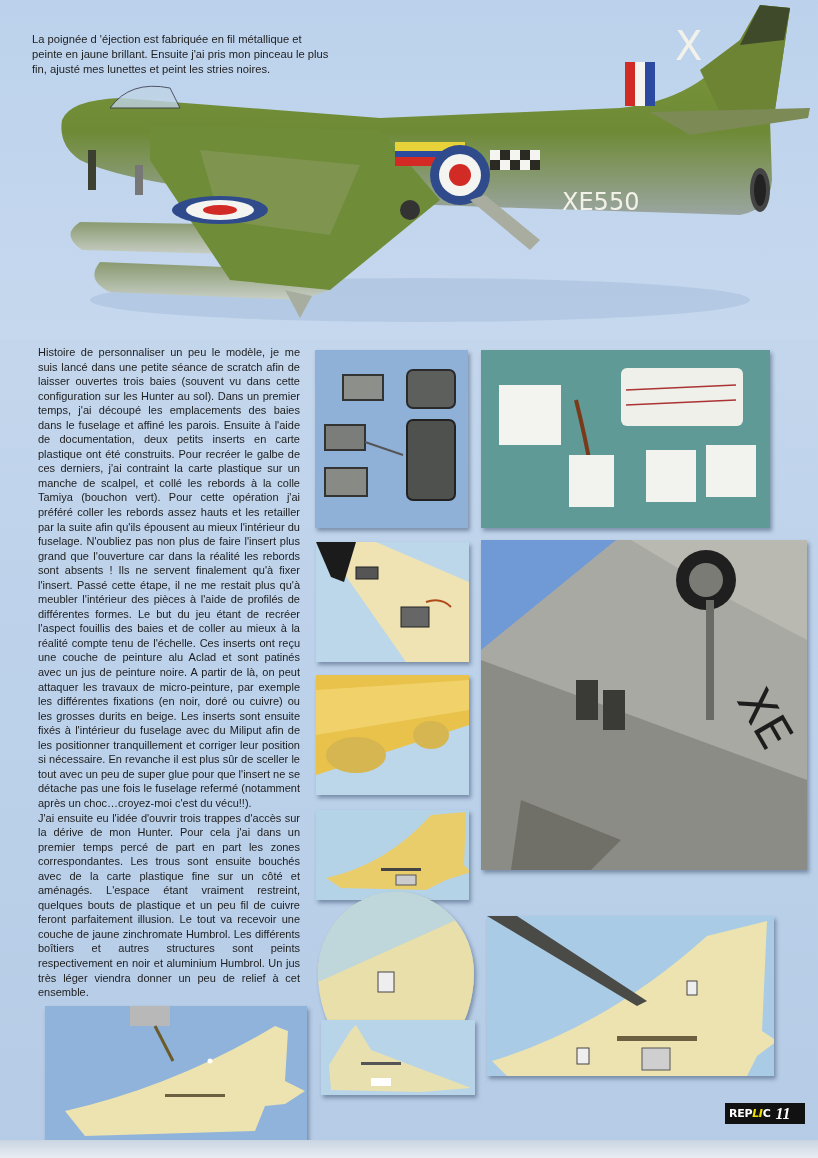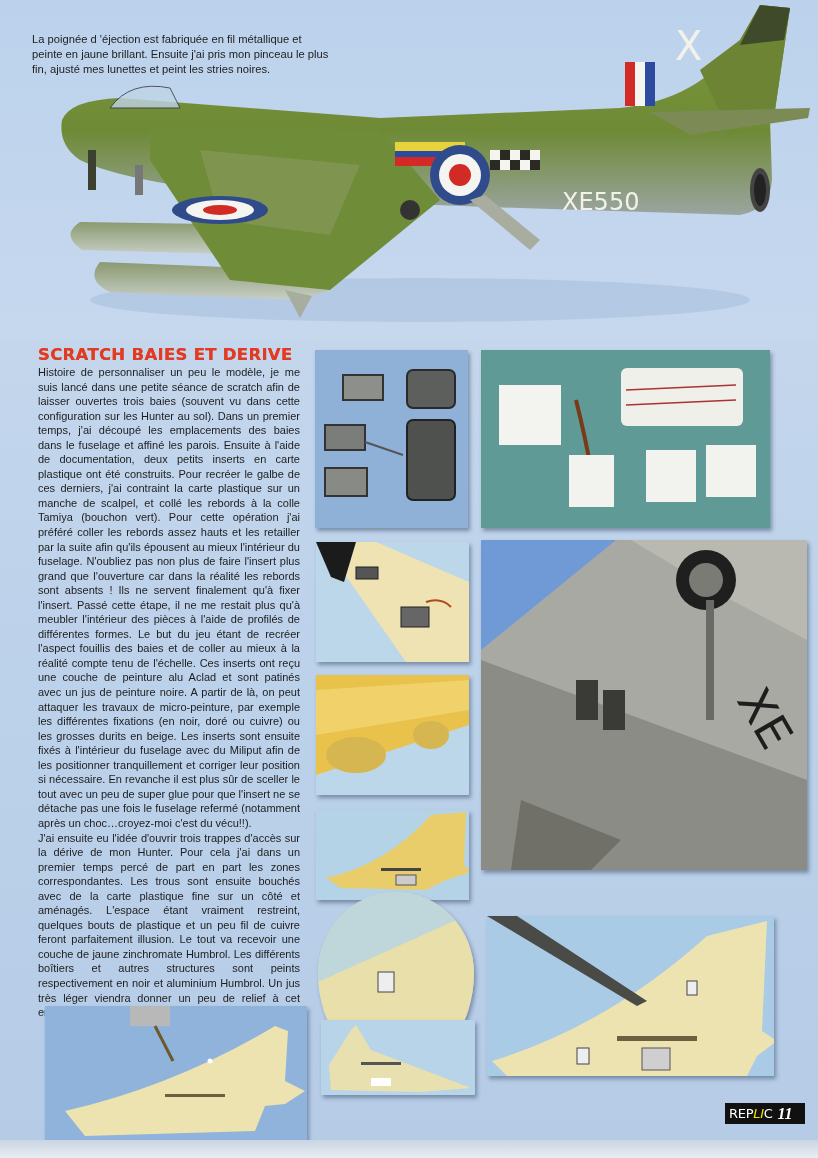--- a/index.html
+++ b/index.html
@@ -30,21 +30,21 @@
   }
   
   .photo {
     position:absolute; box-shadow:2px 3px 4px rgba(40,60,90,0.45); overflow:hidden;
   }
   .photo svg { width:100%; height:100%; display:block; }
   .folio {
     position:absolute; left:725px; top:1103px; width:80px; height:21px; background:#111;
     display:flex; align-items:center; padding-left:4px; box-sizing:border-box;
   }
-  .folio .brand { font-family:"DejaVu Sans", sans-serif; font-weight:400; font-size:13px; color:#fff; letter-spacing:-0.3px; }
+  .folio .brand { font-family:"DejaVu Sans", sans-serif; font-weight:700; font-size:11px; color:#fff; letter-spacing:-0.3px; }
   .folio .brand .hl { color:#f2e200; font-style:italic; }
   .folio .num { font-family:"Liberation Serif", serif; font-weight:bold; font-size:16px; color:#fff; margin-left:5px;font-style:italic; }
 </style>
 </head>
 <body>
 
 <div class="hero">
   <svg viewBox="0 0 818 340" preserveAspectRatio="none">
     <defs>
       <linearGradient id="skyG" x1="0" y1="0" x2="0" y2="1">
@@ -120,21 +120,20 @@
     <path d="M470 200 L530 250 L540 240 L485 195 Z" fill="#a8ad9f"></path>
 
     <ellipse cx="760" cy="190" rx="10" ry="22" fill="#444"></ellipse>
     <ellipse cx="760" cy="190" rx="6" ry="16" fill="#222"></ellipse>
   </svg>
 </div>
 
 <div class="caption">La poignée d 'éjection est fabriquée en fil métallique et peinte en jaune brillant. Ensuite j'ai pris mon pinceau le plus fin, ajusté mes lunettes et peint les stries noires.</div>
 
 <div class="article">
-  <h2>SCRATCH BAIES ET DERIVE</h2>
   <p>Histoire de personnaliser un peu le modèle, je me suis lancé dans une petite séance de scratch afin de laisser ouvertes trois baies (souvent vu dans cette configuration sur les Hunter au sol). Dans un premier temps, j'ai découpé les emplacements des baies dans le fuselage et affiné les parois. Ensuite à l'aide de documentation, deux petits inserts en carte plastique ont été construits. Pour recréer le galbe de ces derniers, j'ai contraint la carte plastique sur un manche de scalpel, et collé les rebords à la colle Tamiya (bouchon vert). Pour cette opération j'ai préféré coller les rebords assez hauts et les retailler par la suite afin qu'ils épousent au mieux l'intérieur du fuselage. N'oubliez pas non plus de faire l'insert plus grand que l'ouverture car dans la réalité les rebords sont absents ! Ils ne servent finalement qu'à fixer l'insert. Passé cette étape, il ne me restait plus qu'à meubler l'intérieur des pièces à l'aide de profilés de différentes formes. Le but du jeu étant de recréer l'aspect fouillis des baies et de coller au mieux à la réalité compte tenu de l'échelle. Ces inserts ont reçu une couche de peinture alu Aclad et sont patinés avec un jus de peinture noire. A partir de là, on peut attaquer les travaux de micro-peinture, par exemple les différentes fixations (en noir, doré ou cuivre) ou les grosses durits en beige. Les inserts sont ensuite fixés à l'intérieur du fuselage avec du Miliput afin de les positionner tranquillement et corriger leur position si nécessaire. En revanche il est plus sûr de sceller le tout avec un peu de super glue pour que l'insert ne se détache pas une fois le fuselage refermé (notamment après un choc…croyez-moi c'est du vécu!!).</p>
   <p>J'ai ensuite eu l'idée d'ouvrir trois trappes d'accès sur la dérive de mon Hunter. Pour cela j'ai dans un premier temps percé de part en part les zones correspondantes. Les trous sont ensuite bouchés avec de la carte plastique fine sur un côté et aménagés. L'espace étant vraiment restreint, quelques bouts de plastique et un peu fil de cuivre feront parfaitement illusion. Le tout va recevoir une couche de jaune zinchromate Humbrol. Les différents boîtiers et autres structures sont peints respectivement en noir et aluminium Humbrol. Un jus très léger viendra donner un peu de relief à cet ensemble.</p>
 </div>
 
 <div class="photo" style="left:315px;top:350px;width:153px;height:178px;">
   <svg viewBox="0 0 153 178" preserveAspectRatio="none">
     <rect width="153" height="178" fill="#8fb1d8"></rect>
     <rect x="28" y="25" width="40" height="25" fill="#8d8f8a" stroke="#333" stroke-width="2"></rect>
     <rect x="92" y="20" width="48" height="38" rx="6" fill="#5d5f5c" stroke="#2a2a2a" stroke-width="2"></rect>
     <rect x="10" y="75" width="40" height="25" fill="#7b7d7a" stroke="#333" stroke-width="2"></rect>

